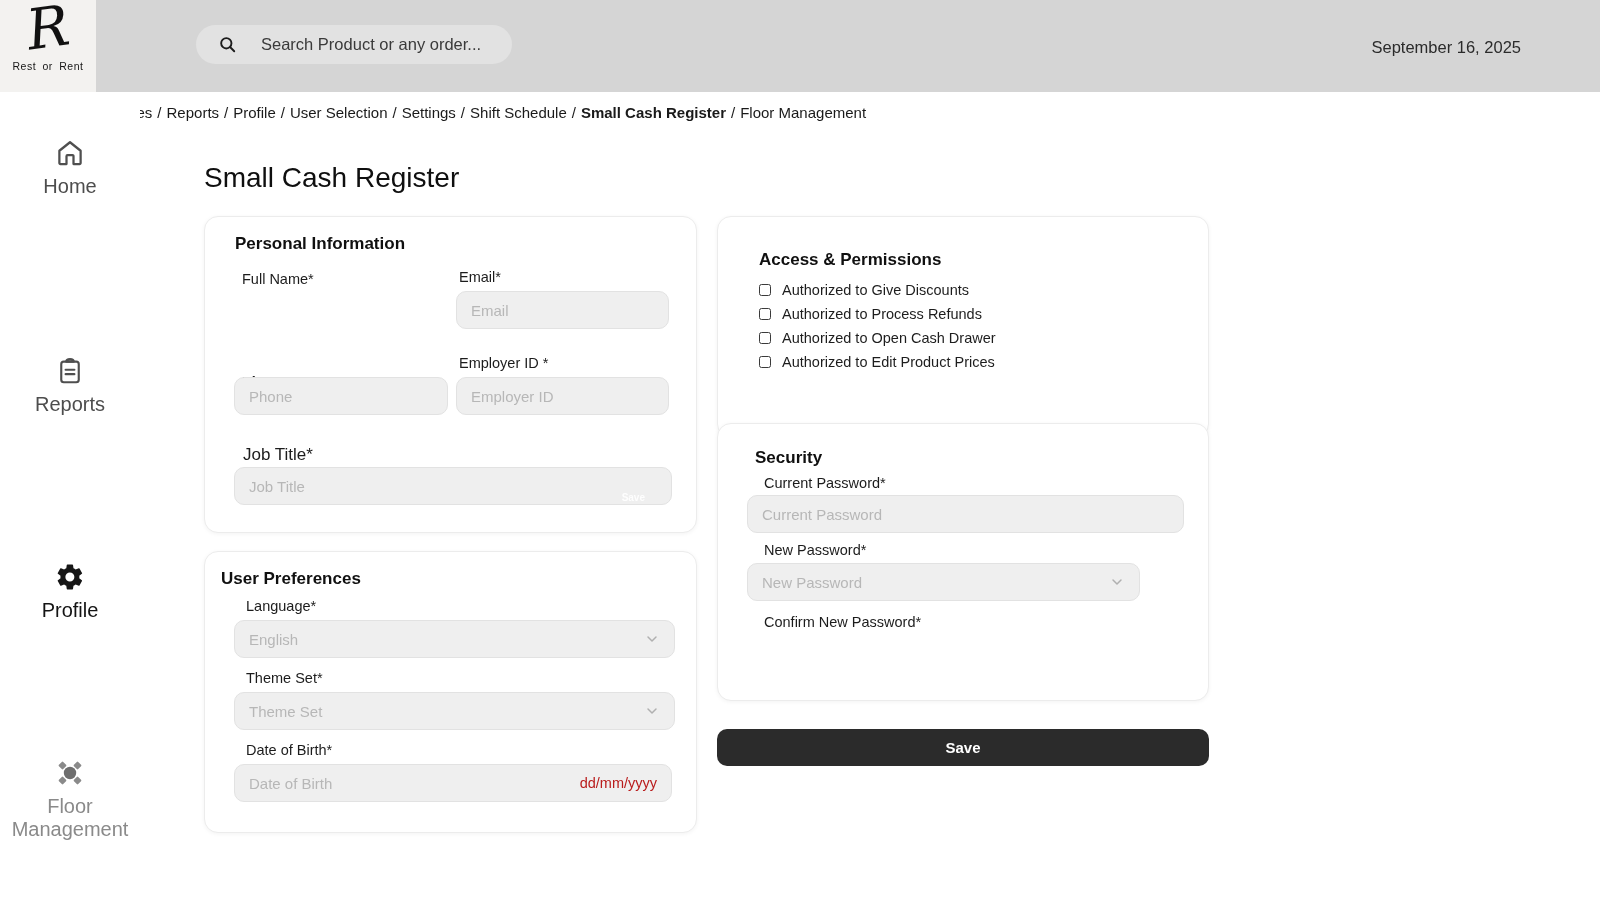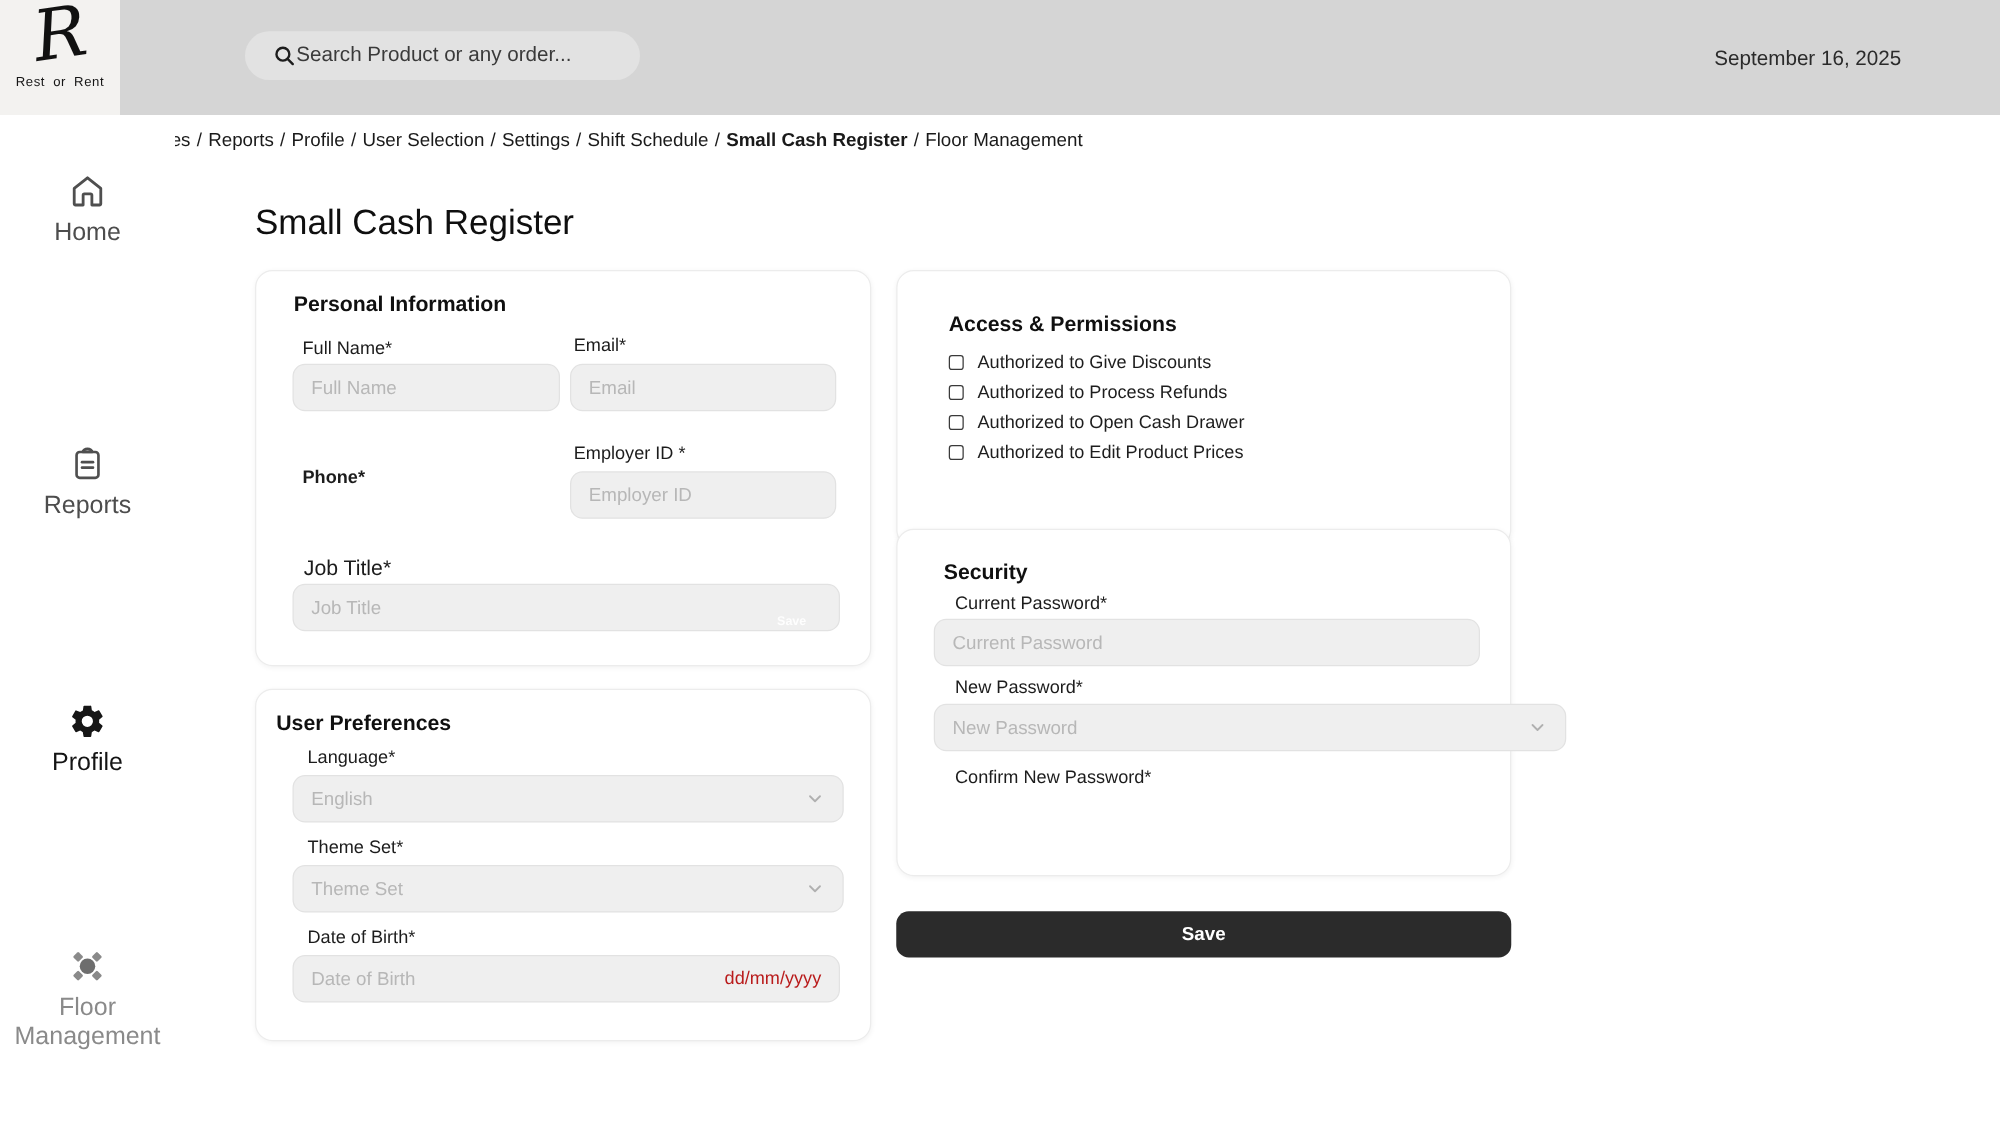--- a/index.html
+++ b/index.html
@@ -32,21 +32,21 @@
   }
   .search-pill {
     position: absolute; left: 196px; top: 25px; width: 316px; height: 39px;
     background: #e2e2e2; border-radius: 20px;
     display: flex; align-items: center; padding: 0 14px;
   }
   .search-pill svg { flex: 0 0 auto; margin-left: 8px; }
   .search-input {
     border: none; outline: none; background: transparent;
     font-family: "Liberation Sans", sans-serif;
-    font-size: 16.5px; color: #2e2e2e; margin-left: 0; width: 250px;
+    font-size: 16.5px; color: #2e2e2e; margin-left: 24px; width: 250px;
   }
   .search-input::placeholder { color: #3a3a3a; opacity: 1; }
   .topbar-date {
     position: absolute; right: 79px; top: 38px;
     font-size: 16.5px; color: #2b2b2b;
   }
 
   
   .breadcrumb {
     position: absolute; left: 109px; top: 104px;
@@ -193,30 +193,30 @@
     <span class="side-label" style="display:inline-block; width:132px;">Floor Management</span>
   </div>
 </div>
 
 <h1 class="page-title">Small Cash Register</h1>
 
 <div class="card" style="left:204px; top:216px; width:493px; height:317px;">
   <h2 class="abs" style="left:30px; top:17px;">Personal Information</h2>
 
   <label class="field-label abs" style="left:37px; top:54px;">Full Name*</label>
-  <div class="abs" style="left:29px; top:74px; width:214px;">
-    <input class="tinput" type="text" placeholder="Full Name" style="">
-  </div>
 
   <label class="field-label abs" style="left:254px; top:52px;">Email*</label>
   <div class="abs" style="left:251px; top:74px; width:213px;border-radius:15px;">
     <input class="tinput" type="text" placeholder="Email" style="">
   </div>
 
   <label class="field-label abs" style="left:37px; top:157px;font-weight:bold;">Phone*</label>
+  <div class="abs" style="left:29px; top:160px; width:214px;">
+    <input class="tinput" type="text" placeholder="Phone" style="">
+  </div>
 
   <label class="field-label abs" style="left:254px; top:138px;">Employer ID *</label>
   <div class="abs" style="left:251px; top:160px; width:213px;">
     <input class="tinput" type="text" placeholder="Employer ID" style="">
   </div>
 
   <label class="field-label big abs" style="left:38px; top:228px;">Job Title*</label>
   <div class="abs" style="left:29px; top:250px; width:438px;">
     <input class="tinput" type="text" placeholder="Job Title" style="">
     <span class="ghost-save">Save</span>
@@ -274,21 +274,21 @@
 
 <div class="card" style="left:717px; top:423px; width:492px; height:278px;">
   <h2 class="abs" style="left:37px; top:24px;">Security</h2>
 
   <label class="field-label abs" style="left:46px; top:51px;">Current Password*</label>
   <div class="abs" style="left:29px; top:71px; width:437px;">
     <input class="tinput" type="password" placeholder="Current Password" style="">
   </div>
 
   <label class="field-label abs" style="left:46px; top:118px;">New Password*</label>
-  <div class="selectbox abs" style="left:29px; top:139px; width:506px;">
+  <div class="selectbox abs" style="left:29px; top:139px; width:393px;">
     <span class="sel-val">New Password</span>
     <svg width="16" height="16" viewBox="0 0 24 24" fill="none" stroke="#b0b0b0" stroke-width="2.2" stroke-linecap="round" stroke-linejoin="round">
         <path d="M6 9l6 6 6-6"></path>
       </svg>
   </div>
 
   <label class="field-label abs" style="left:46px; top:190px;">Confirm New Password*</label>
 </div>
 
 <button class="save-button">Save</button>

